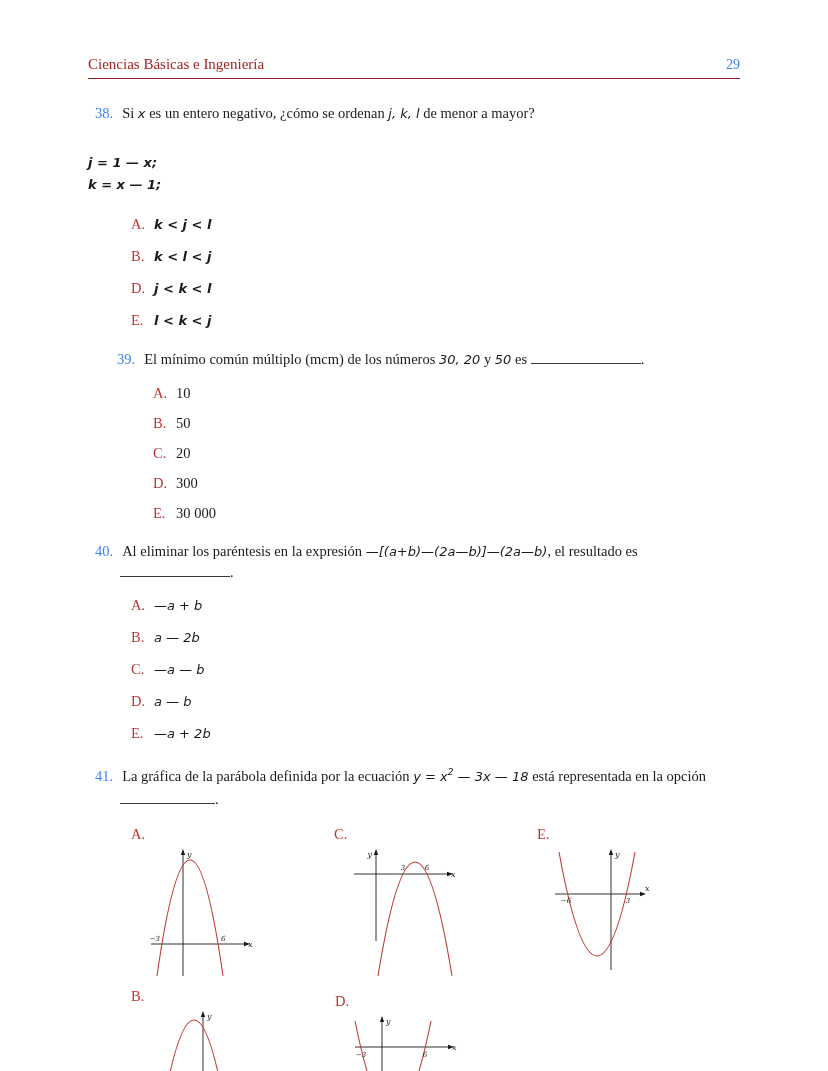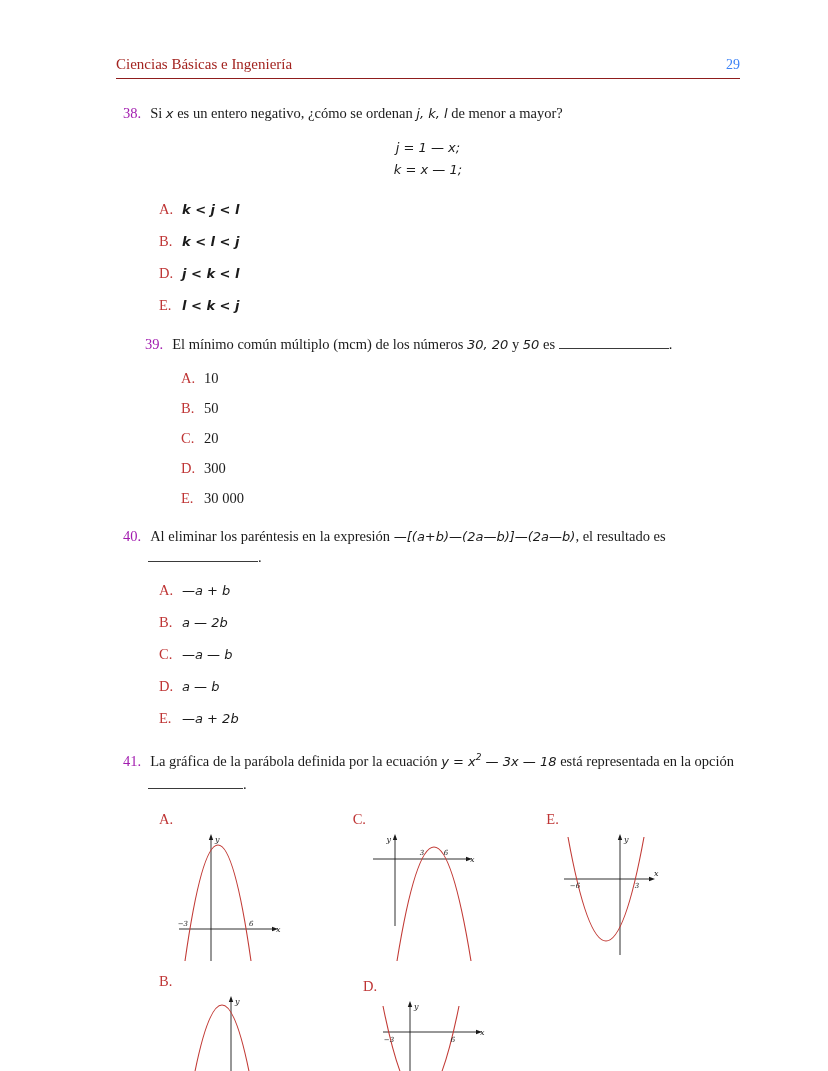--- a/index.html
+++ b/index.html
@@ -1,39 +1,39 @@
 <!DOCTYPE html>
 <html><head>
 <meta charset="utf-8">
 <style>
   html,body{margin:0;padding:0;background:#ffffff;}
   .page{
     position:relative;
     width:828px;height:1071px;
     box-sizing:border-box;
-    padding:56px 88px 0 116px;
+    padding:56px 88px 0 88px;
     background:#ffffff;
     font-family:"Liberation Serif",serif;
     font-size:14.5px;
     color:#1b1b1b;
   }
   
   .hdr{display:flex;justify-content:space-between;align-items:baseline;}
   .hdr-title{color:#a32420;font-size:15px;}
   .hdr-page{color:#3b82f6;font-size:14px;}
   .rule{border-bottom:1.6px solid #8f1d1d;margin-top:5px;}
   
   .q{margin-top:24px;}
   .q-line{padding-left:32px;text-indent:-25px;line-height:20px;}
-  .qnum{color:#a21caf;margin-right:9px;}
+  .qnum{color:#3b82f6;margin-right:9px;}
   .m{font-family:"DejaVu Sans",sans-serif;font-style:italic;font-size:13px;}
   .mb{font-weight:bold;}
   sup.m{font-size:9px;}
-  .eqs{text-align:center;font-family:"DejaVu Sans",sans-serif;font-style:italic;
-       font-size:13px;line-height:22px;margin:13px 0 16px 0;}
+  .eqs{text-align:left;font-family:"DejaVu Sans",sans-serif;font-style:italic;
+       font-size:13px;line-height:22px;margin:28px 0 16px 0;font-weight:bold;}
   ul.opts{list-style:none;margin:11px 0 0 43px;padding:0;}
   ul.opts li{margin-bottom:7px;line-height:24px;}
   ul.opts-tight li{margin-bottom:6px;}
   .ltr{color:#bf3535;display:inline-block;min-width:23px;}
   .blank{display:inline-block;width:110px;height:0.85em;border-bottom:1px solid #3a3a3a;}
   .blank-short{width:95px;}
   .q41-line2{margin-left:32px;margin-top:4px;}
   
   .grow{display:flex;margin-left:43px;align-items:flex-start;}
   .grow1{margin-top:18px;}

